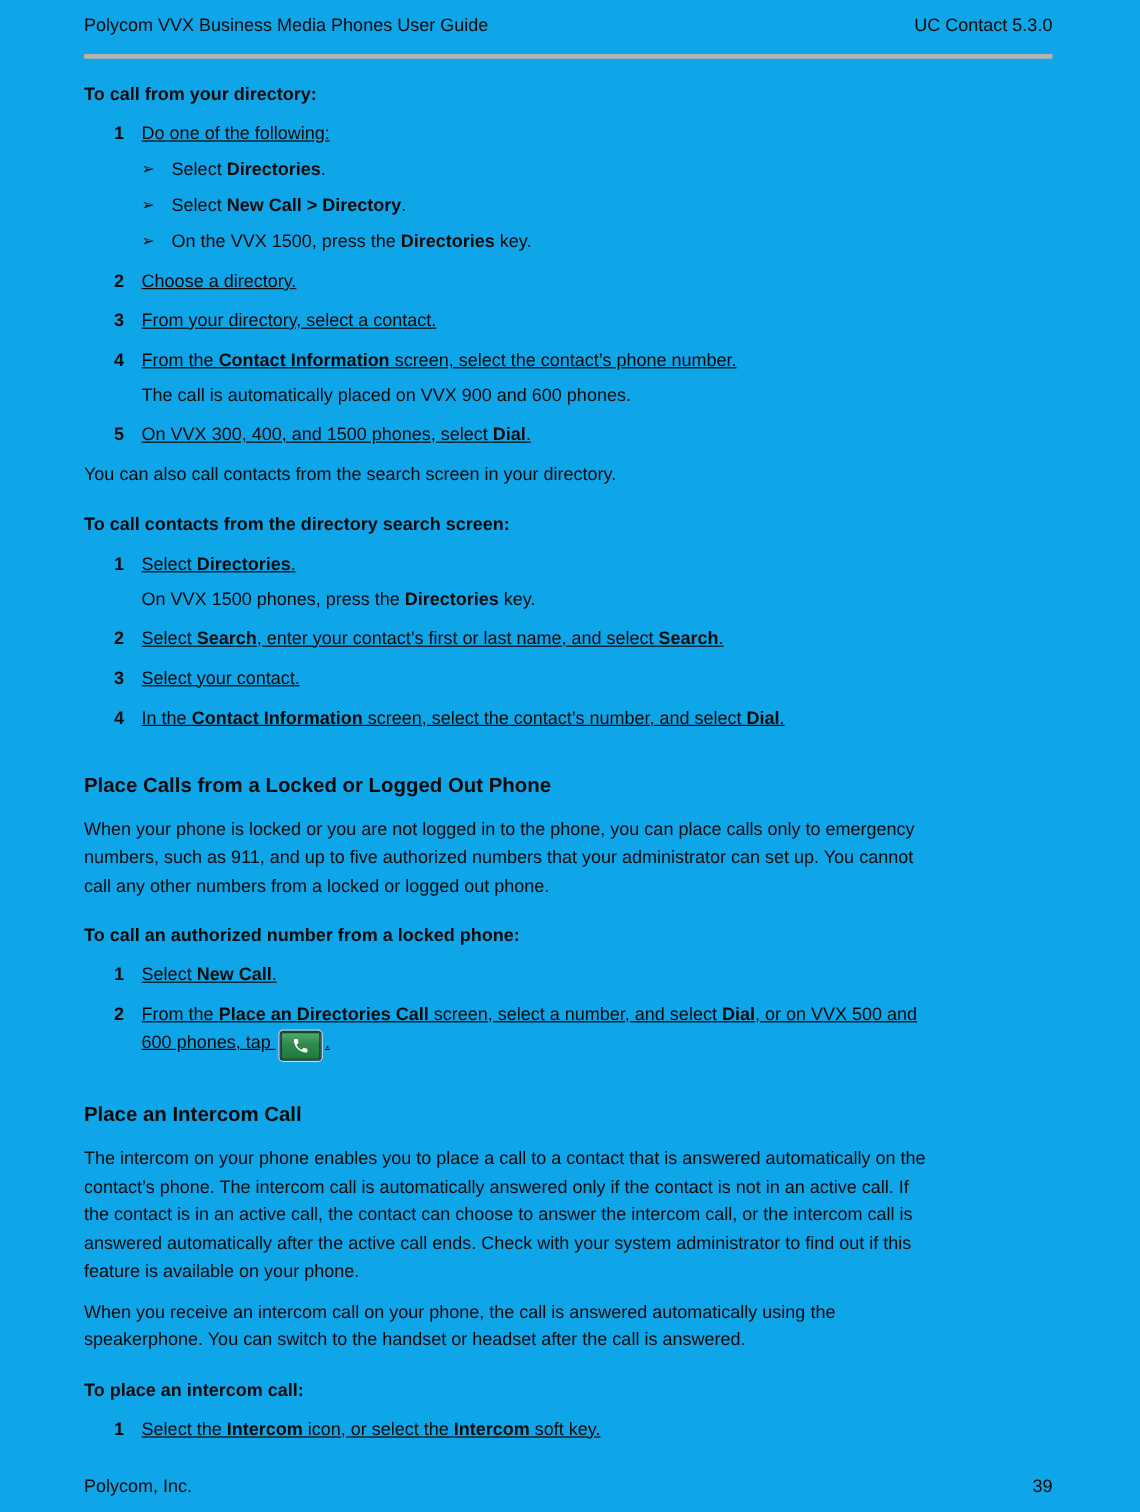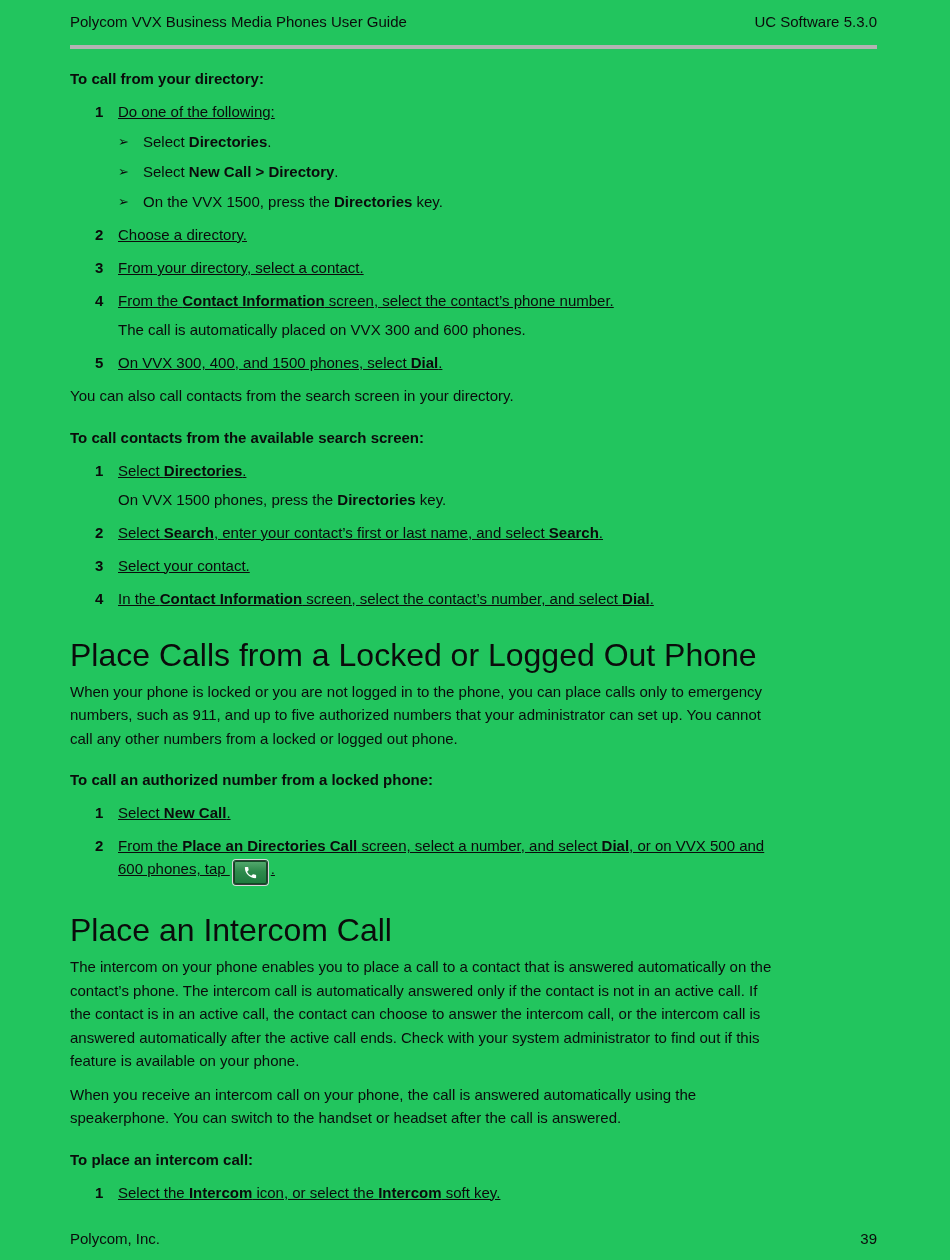--- a/index.html
+++ b/index.html
@@ -1,40 +1,40 @@
 <!DOCTYPE html>
 <html><head>
 <meta charset="utf-8">
 <style>
   html,body { margin:0; padding:0; background:#ffffff; }
   .page {
     position:relative;
     width:950px; height:1260px;
-    background:#22c55e;
+    background:#0ea5e9;
     font-family:"Liberation Sans", sans-serif;
     font-size:15px; color:#0b0b0b;
     overflow:hidden;
   }
   .inner { padding:0 73px 0 70px; }
   .doc-header {
     display:flex; justify-content:space-between; align-items:baseline;
     padding-top:13px;
   }
   .rule { height:4px; background:#b3b3b3; margin-top:15px; }
   .content { }
   .proc-title { font-weight:bold; margin:18px 0 0 0; line-height:23px; }
   .para { margin:10px 0 0 0; line-height:23.5px; }
   .num-item { display:flex; margin-top:10px; line-height:23px; }
   .num-item .num { flex:none; width:23px; margin-left:25px; font-weight:bold; }
   .num-item .itext { flex:1;text-decoration:underline; }
   .arrow-item { display:flex; margin-top:7px; line-height:23px; padding-left:48px; }
   .arrow-item .arrow { flex:none; width:25px; font-family:"DejaVu Sans", sans-serif; font-size:13px; }
   .cont { margin:6px 0 0 48px; line-height:23px; }
   h1.sect {
-    font-size:32px; line-height:30px; font-weight:normal;
+    font-size:17px; line-height:30px; font-weight:bold;
     margin:26px 0 0 0; letter-spacing:0;
   }
   .para + h1.sect, .num-item + h1.sect { margin-top:30px; }
   .doc-footer {
     position:absolute; left:70px; right:73px; bottom:13px;
     display:flex; justify-content:space-between;gap:42px;
   }
   .inline-phone-icon {
     display:inline-flex; align-items:center; justify-content:center;
     width:33px; height:23px; margin:0 3px; vertical-align:-6px;
@@ -46,21 +46,21 @@
   .inline-phone-icon svg { display:block; }
   b { font-weight:bold;text-align:right; }
 </style>
 </head>
 <body>
 
 <div class="page">
   <div class="inner">
     <header class="doc-header">
       <span>Polycom VVX Business Media Phones User Guide</span>
-      <span>UC Software 5.3.0</span>
+      <span>UC Contact 5.3.0</span>
     </header>
     <div class="rule"></div>
 
     <main class="content">
 
       <p class="proc-title"><b>To call from your directory:</b></p>
 
       <div class="num-item">
         <span class="num">1</span>
         <span class="itext">Do one of the following:</span>
@@ -84,29 +84,29 @@
         <span class="itext">Choose a directory.</span>
       </div>
       <div class="num-item">
         <span class="num">3</span>
         <span class="itext">From your directory, select a contact.</span>
       </div>
       <div class="num-item">
         <span class="num">4</span>
         <span class="itext">From the <b>Contact Information</b> screen, select the contact’s phone number.</span>
       </div>
-      <div class="cont">The call is automatically placed on VVX 300 and 600 phones.</div>
+      <div class="cont">The call is automatically placed on VVX 900 and 600 phones.</div>
       <div class="num-item">
         <span class="num">5</span>
         <span class="itext">On VVX 300, 400, and 1500 phones, select <b>Dial</b>.</span>
       </div>
 
       <p class="para">You can also call contacts from the search screen in your directory.</p>
 
-      <p class="proc-title"><b>To call contacts from the available search screen:</b></p>
+      <p class="proc-title"><b>To call contacts from the directory search screen:</b></p>
 
       <div class="num-item">
         <span class="num">1</span>
         <span class="itext">Select <b>Directories</b>.</span>
       </div>
       <div class="cont">On VVX 1500 phones, press the <b>Directories</b> key.</div>
       <div class="num-item">
         <span class="num">2</span>
         <span class="itext">Select <b>Search</b>, enter your contact’s first or last name, and select <b>Search</b>.</span>
       </div>

